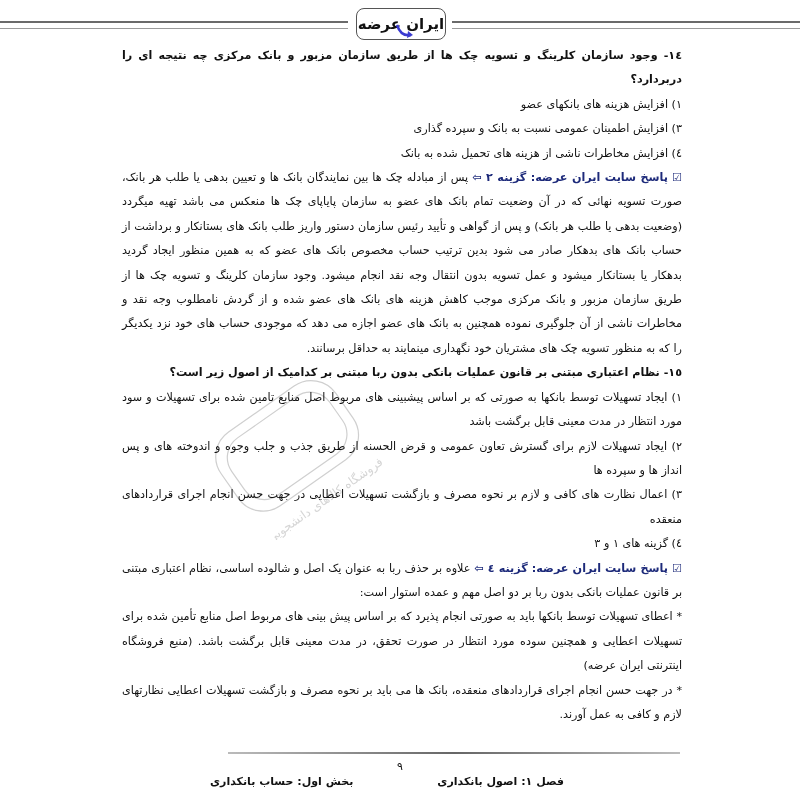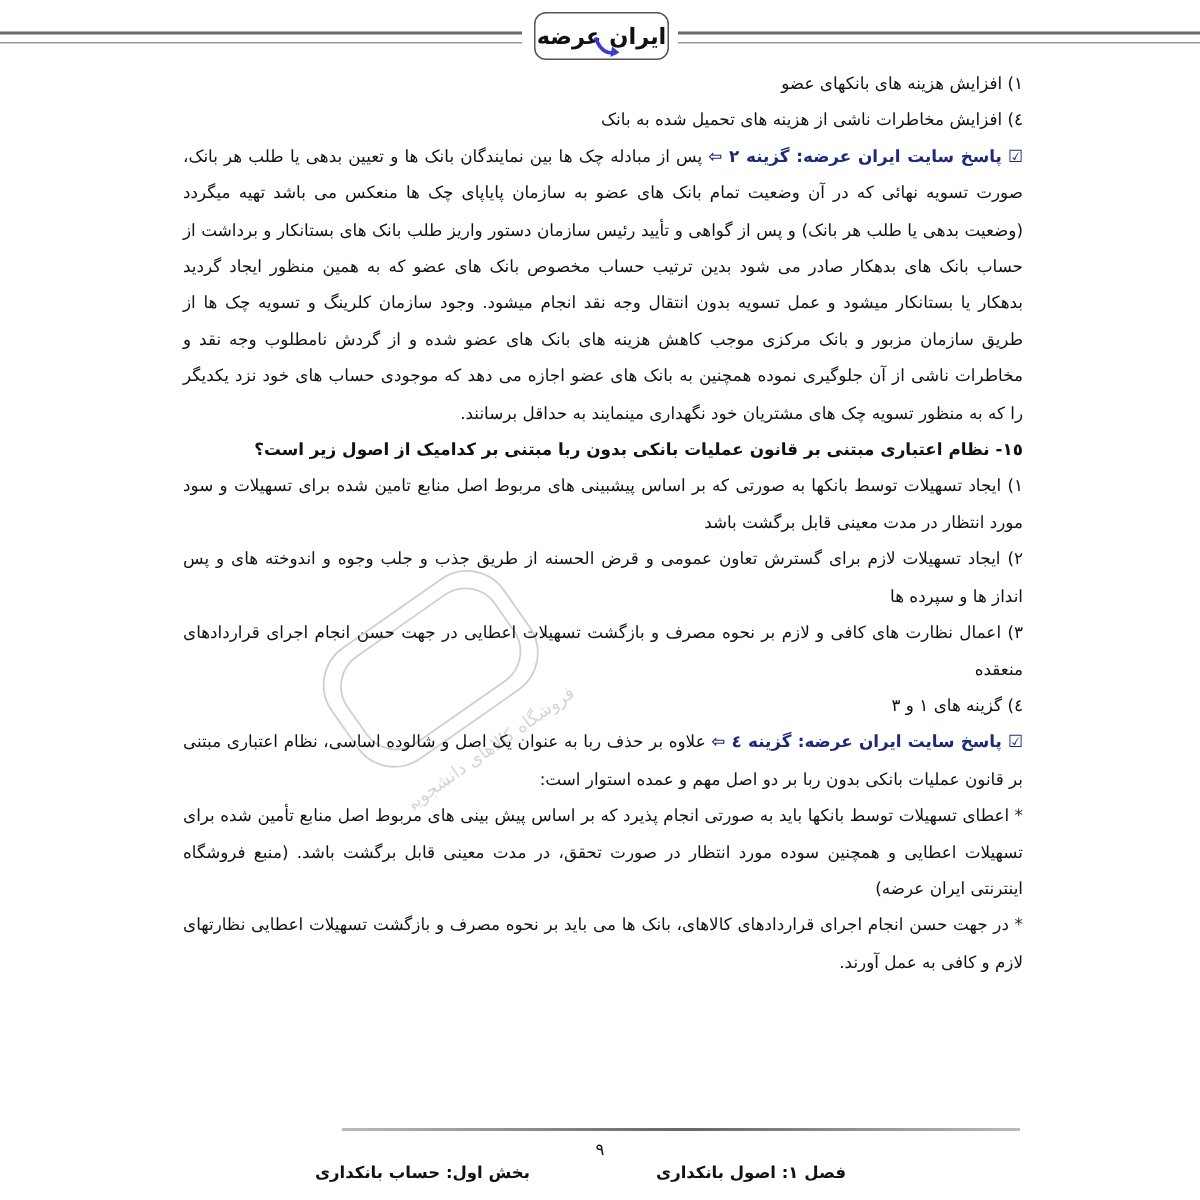--- a/index.html
+++ b/index.html
@@ -59,39 +59,44 @@
 <svg class="watermark" viewBox="0 0 280 180">
   <g fill="none" stroke="#777" stroke-width="1.2" transform="rotate(-35 140 90)">
     <rect x="70" y="40" width="140" height="90" rx="30"></rect>
     <rect x="80" y="50" width="120" height="70" rx="24"></rect>
     <text x="140" y="155" font-size="12" text-anchor="middle" fill="#888" stroke="none" font-family="DejaVu Sans, sans-serif">فروشگاه کالاهای دانشجویی</text>
   </g>
 </svg>
 
 <div class="content">
 
+  <p class="q">
+    <span>١٤-</span>
+    <span>وجود سازمان کلرینگ و تسویه چک ها از طریق سازمان مزبور و بانک مرکزی چه نتیجه ای را دربردارد؟</span>
+  </p>
   <p>١) افزایش هزینه های بانکهای عضو</p>
+  <p>٣) افزایش اطمینان عمومی نسبت به بانک و سپرده گذاری</p>
   <p>٤) افزایش مخاطرات ناشی از هزینه های تحمیل شده به بانک</p>
   <p>
     <span class="check">☑</span><span class="ans-label">پاسخ سایت ایران عرضه: گزینه ٢ ⇦</span>
     <span>پس از مبادله چک ها بین نمایندگان بانک ها و تعیین بدهی یا طلب هر بانک، صورت تسویه نهائی که در آن وضعیت تمام بانک های عضو به سازمان پایاپای چک ها منعکس می باشد تهیه میگردد (وضعیت بدهی یا طلب هر بانک) و پس از گواهی و تأیید رئیس سازمان دستور واریز طلب بانک های بستانکار و برداشت از حساب بانک های بدهکار صادر می شود بدین ترتیب حساب مخصوص بانک های عضو که به همین منظور ایجاد گردید بدهکار یا بستانکار میشود و عمل تسویه بدون انتقال وجه نقد انجام میشود. وجود سازمان کلرینگ و تسویه چک ها از طریق سازمان مزبور و بانک مرکزی موجب کاهش هزینه های بانک های عضو شده و از گردش نامطلوب وجه نقد و مخاطرات ناشی از آن جلوگیری نموده همچنین به بانک های عضو اجازه می دهد که موجودی حساب های خود نزد یکدیگر را که به منظور تسویه چک های مشتریان خود نگهداری مینمایند به حداقل برسانند.</span>
   </p>
 
   <p class="q">
     <span>١٥-</span>
     <span>نظام اعتباری مبتنی بر قانون عملیات بانکی بدون ربا مبتنی بر کدامیک از اصول زیر است؟</span>
   </p>
   <p>١) ایجاد تسهیلات توسط بانکها به صورتی که بر اساس پیشبینی های مربوط اصل منابع تامین شده برای تسهیلات و سود مورد انتظار در مدت معینی قابل برگشت باشد</p>
   <p>٢) ایجاد تسهیلات لازم برای گسترش تعاون عمومی و قرض الحسنه از طریق جذب و جلب وجوه و اندوخته های و پس انداز ها و سپرده ها</p>
   <p>٣) اعمال نظارت های کافی و لازم بر نحوه مصرف و بازگشت تسهیلات اعطایی در جهت حسن انجام اجرای قراردادهای منعقده</p>
   <p>٤) گزینه های ١ و ٣</p>
   <p>
     <span class="check">☑</span><span class="ans-label">پاسخ سایت ایران عرضه: گزینه ٤ ⇦</span>
     <span>علاوه بر حذف ربا به عنوان یک اصل و شالوده اساسی، نظام اعتباری مبتنی بر قانون عملیات بانکی بدون ربا بر دو اصل مهم و عمده استوار است:</span>
   </p>
   <p>* اعطای تسهیلات توسط بانکها باید به صورتی انجام پذیرد که بر اساس پیش بینی های مربوط اصل منابع تأمین شده برای تسهیلات اعطایی و همچنین سوده مورد انتظار در صورت تحقق، در مدت معینی قابل برگشت باشد. (منبع فروشگاه اینترنتی ایران عرضه)</p>
-  <p>* در جهت حسن انجام اجرای قراردادهای کالاهای، بانک ها می باید بر نحوه مصرف و بازگشت تسهیلات اعطایی نظارتهای لازم و کافی به عمل آورند.</p>
+  <p>* در جهت حسن انجام اجرای قراردادهای منعقده، بانک ها می باید بر نحوه مصرف و بازگشت تسهیلات اعطایی نظارتهای لازم و کافی به عمل آورند.</p>
 </div>
 
 <div class="footer-rule"></div>
 <div class="page-num">٩</div>
 <div class="footer-right">فصل ١: اصول بانکداری</div>
 <div class="footer-left">بخش اول: حساب بانکداری</div>
 
 </body></html>

